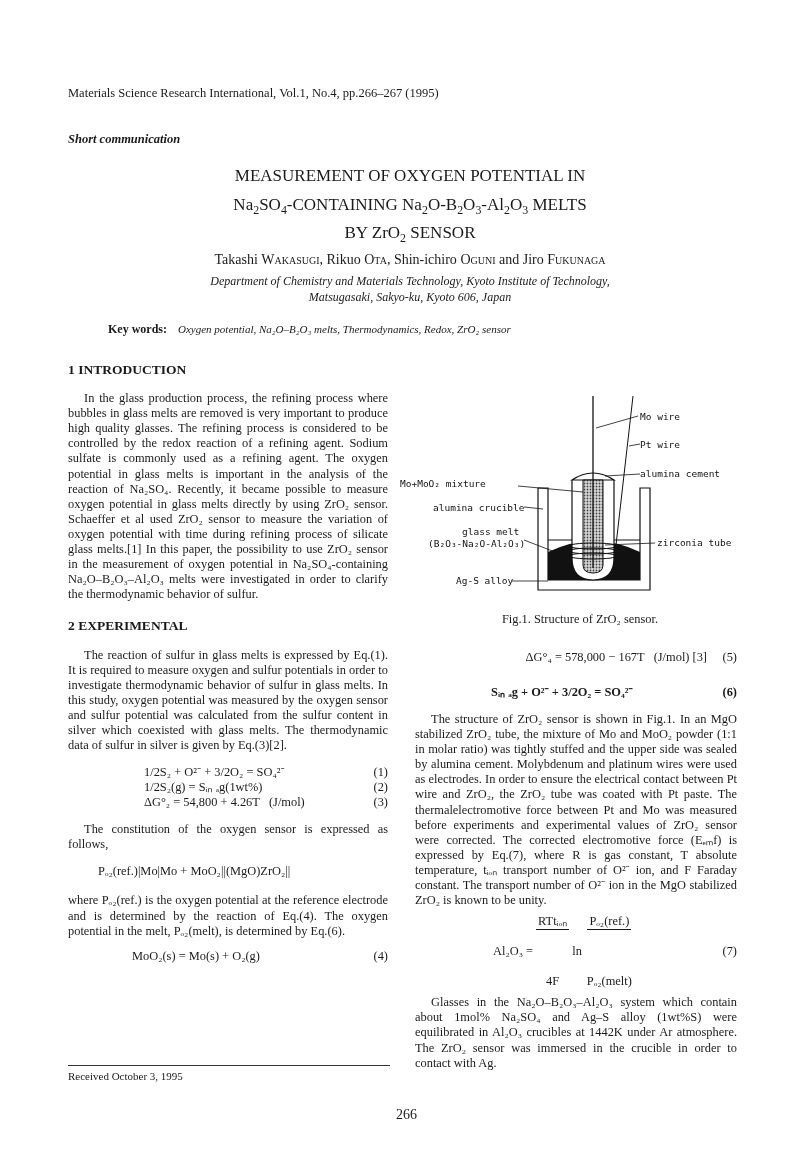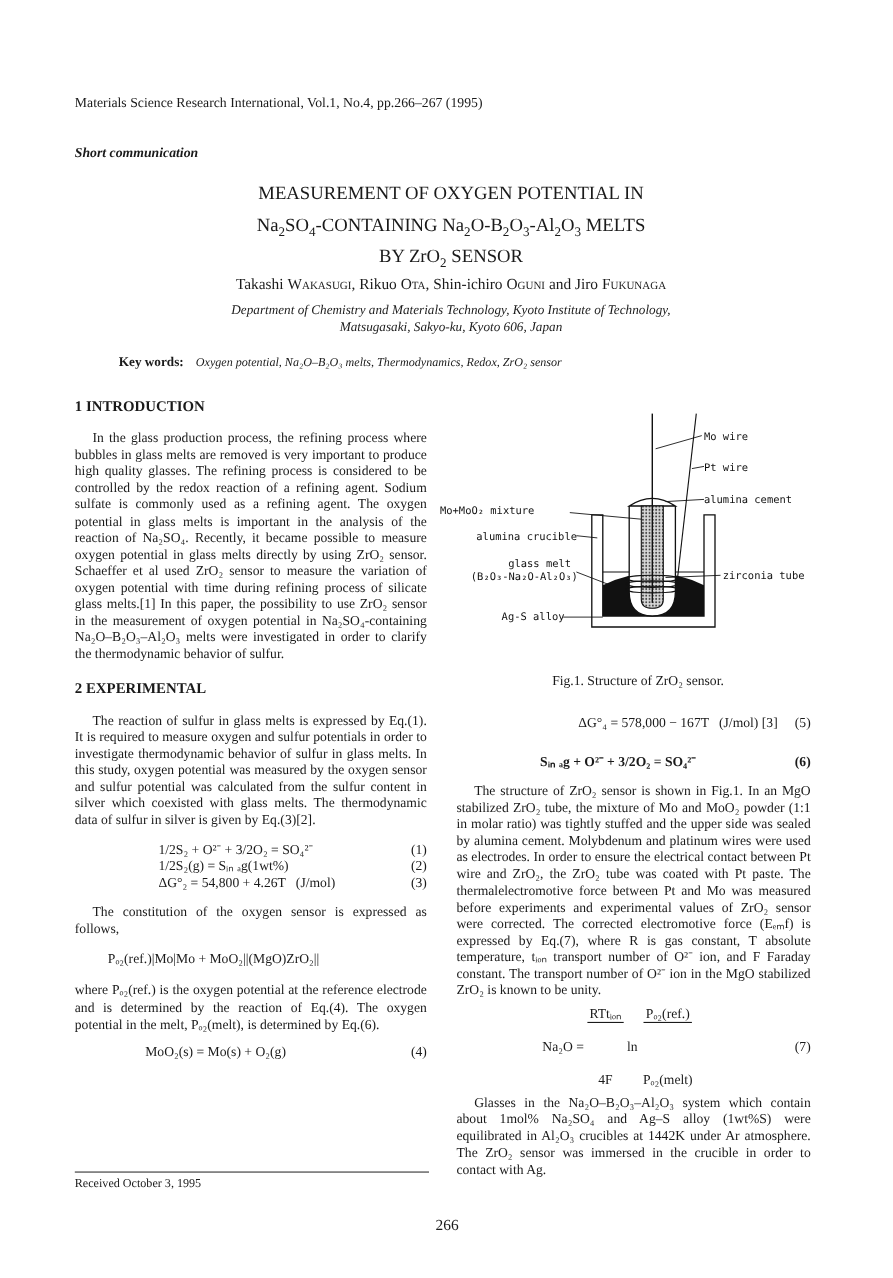--- a/index.html
+++ b/index.html
@@ -22,21 +22,21 @@
   .col-left { left: 68px; width: 320px; }
   .col-right { left: 415px; width: 322px; }
   .heading { font-weight: bold; font-size: 13.5px; font-family: "Liberation Serif", serif; }
   .para { text-indent: 1.3em; margin: 0; }
   .eq-row { display: flex; justify-content: space-between; font-size: 12.4px; line-height: 15px; }
   .eq-body { flex: 1; text-align: left; }
   .eq-num { width: 30px; text-align: right; }
   .sep { position: absolute; left: 68px; top: 1065px; width: 322px; border-top: 1px solid #333; }
   .received { position: absolute; left: 68px; top: 1070px; font-size: 11px; font-family: "Liberation Serif", serif; }
   .pagenum { position: absolute; left: 396px; top: 1107px; font-size: 14px; font-family: "Liberation Serif", serif; }
-  .fig { position: absolute; left: 400px; top: 360px; width: 360px; height: 220px; }
+  .fig { position: absolute; left: 400px; top: 380px; width: 360px; height: 220px; }
   .figcap { position: absolute; left: 400px; width: 360px; top: 612px; text-align: center; font-size: 12.4px; font-family: "Liberation Serif", serif; }
   .mono { font-family: "DejaVu Sans Mono", "Liberation Mono", monospace; font-size: 9.5px; }
   sub, sup { font-size: 70%; line-height: 0; }
   .frac { display: inline-flex; flex-direction: column; align-items: center; vertical-align: middle; margin: 0 3px; gap: 44px; }
   .frac .num { border-bottom: 1px solid #1a1a1a; padding: 0 2px; }
   .frac .den { padding: 0 2px; }
 </style>
 </head>
 <body>
 
@@ -167,21 +167,21 @@
     <div class="eq-row" style="margin-top:20px;font-weight:bold;">
         <span class="eq-body">Sᵢₙ ₐg + O²⁻ + 3/2O₂ = SO₄²⁻</span>
         <span class="eq-num">(6)</span>
       </div>
   </div>
 
   <p class="para" style="margin-top:12px;">The structure of ZrO₂ sensor is shown in Fig.1. In an MgO stabilized ZrO₂ tube, the mixture of Mo and MoO₂ powder (1:1 in molar ratio) was tightly stuffed and the upper side was sealed by alumina cement. Molybdenum and platinum wires were used as electrodes. In order to ensure the electrical contact between Pt wire and ZrO₂, the ZrO₂ tube was coated with Pt paste. The thermalelectromotive force between Pt and Mo was measured before experiments and experimental values of ZrO₂ sensor were corrected. The corrected electromotive force (Eₑₘf) is expressed by Eq.(7), where R is gas constant, T absolute temperature, tᵢₒₙ transport number of O²⁻ ion, and F Faraday constant. The transport number of O²⁻ ion in the MgO stabilized ZrO₂ is known to be unity.</p>
 
   <div class="eq-row" style="margin-top:6px; align-items:center;">
     <span class="eq-body" style="padding-left:78px; display:flex; align-items:center;">
-      <span>Na₂O =</span>
+      <span>Al₂O₃ =</span>
       <span class="frac">
           <span class="num">RTtᵢₒₙ</span>
           <span class="den">4F</span>
         </span>
       <span>ln</span>
       <span class="frac">
           <span class="num">Pₒ₂(ref.)</span>
           <span class="den">Pₒ₂(melt)</span>
         </span>
     </span>

